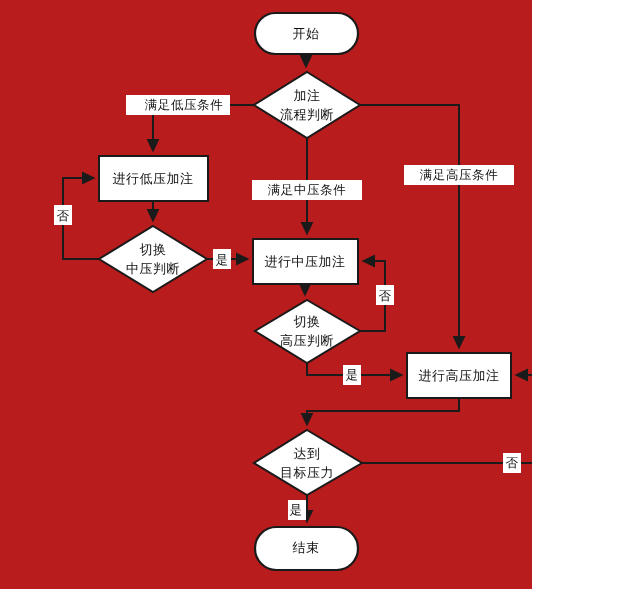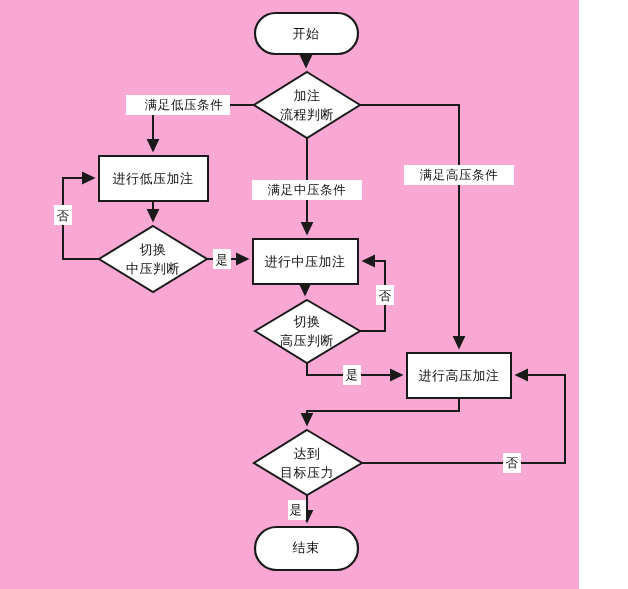--- a/index.html
+++ b/index.html
@@ -5,23 +5,23 @@
   html, body {
     margin: 0;
     padding: 0;
     background: #ffffff;
   }
   body {
     font-family: "DejaVu Sans", "Liberation Sans", sans-serif;
   }
   #canvas {
     position: relative;
-    width: 579px;
+    width: 532px;
     height: 589px;
-    background: #f9a8d4;
+    background: #b91c1c;
     overflow: hidden;
   }
   svg#flow {
     position: absolute;
     left: 0;
     top: 0;
     width: 628px;
     height: 589px;
   }
   .shape {

